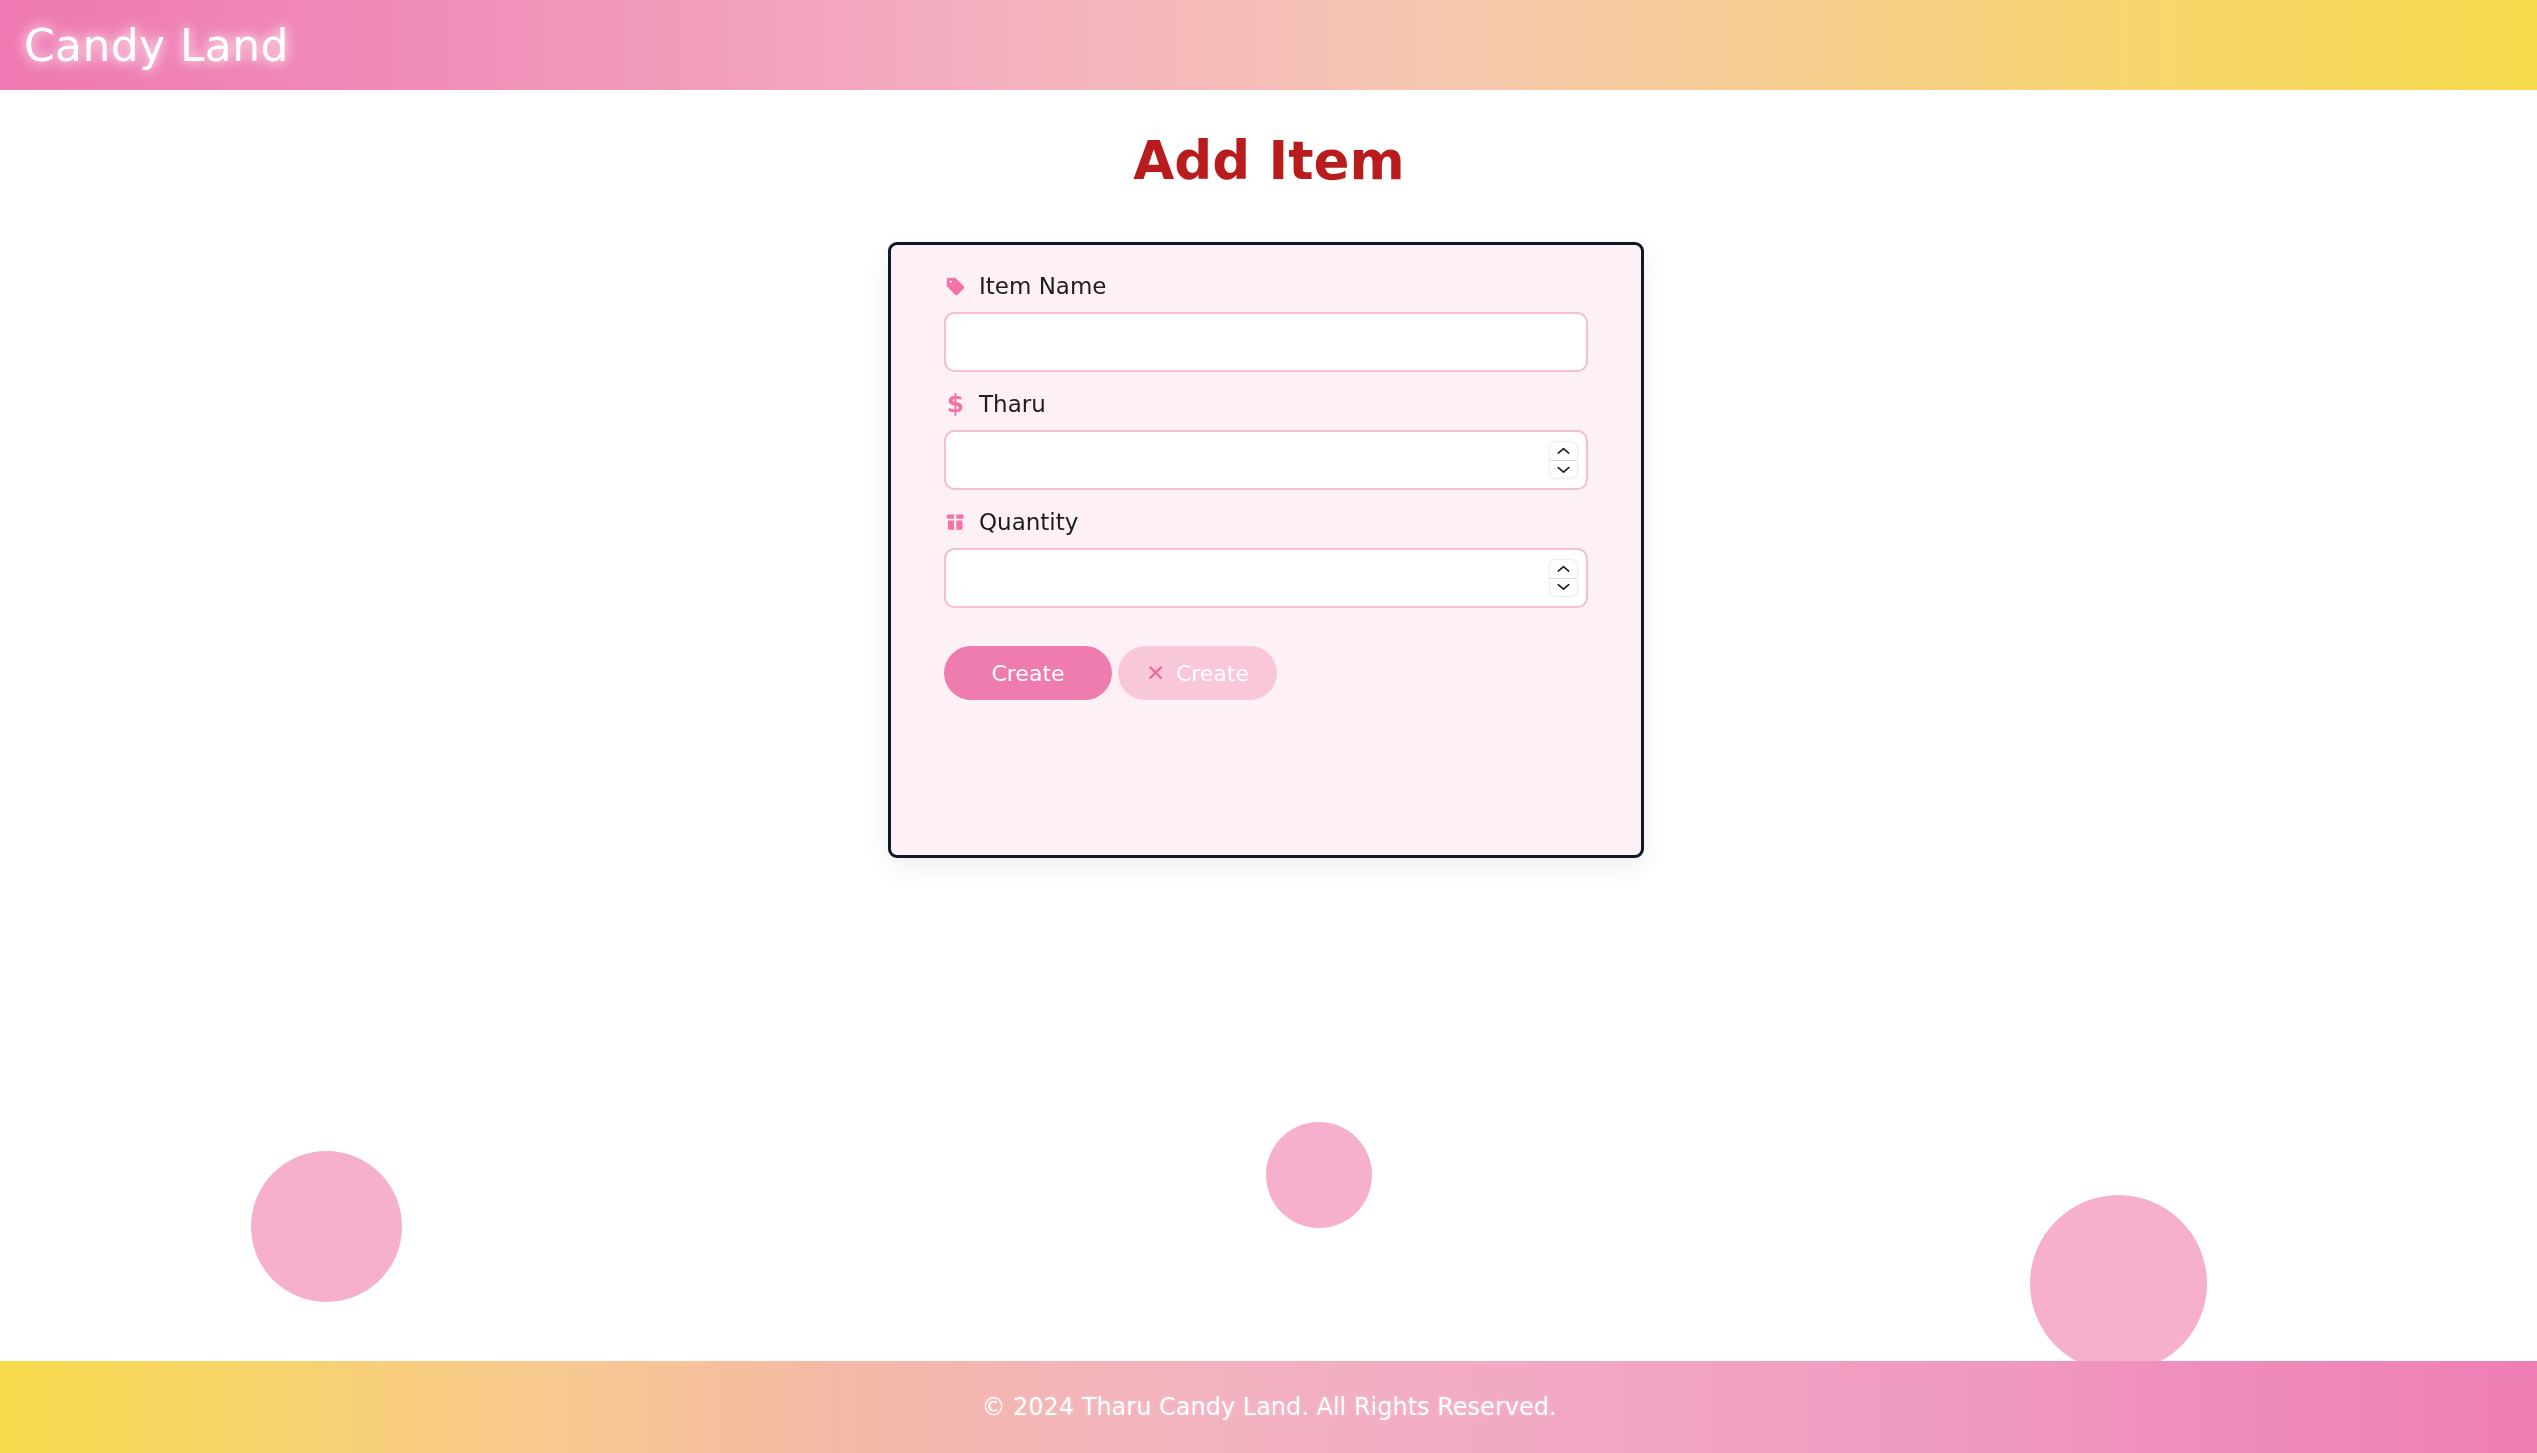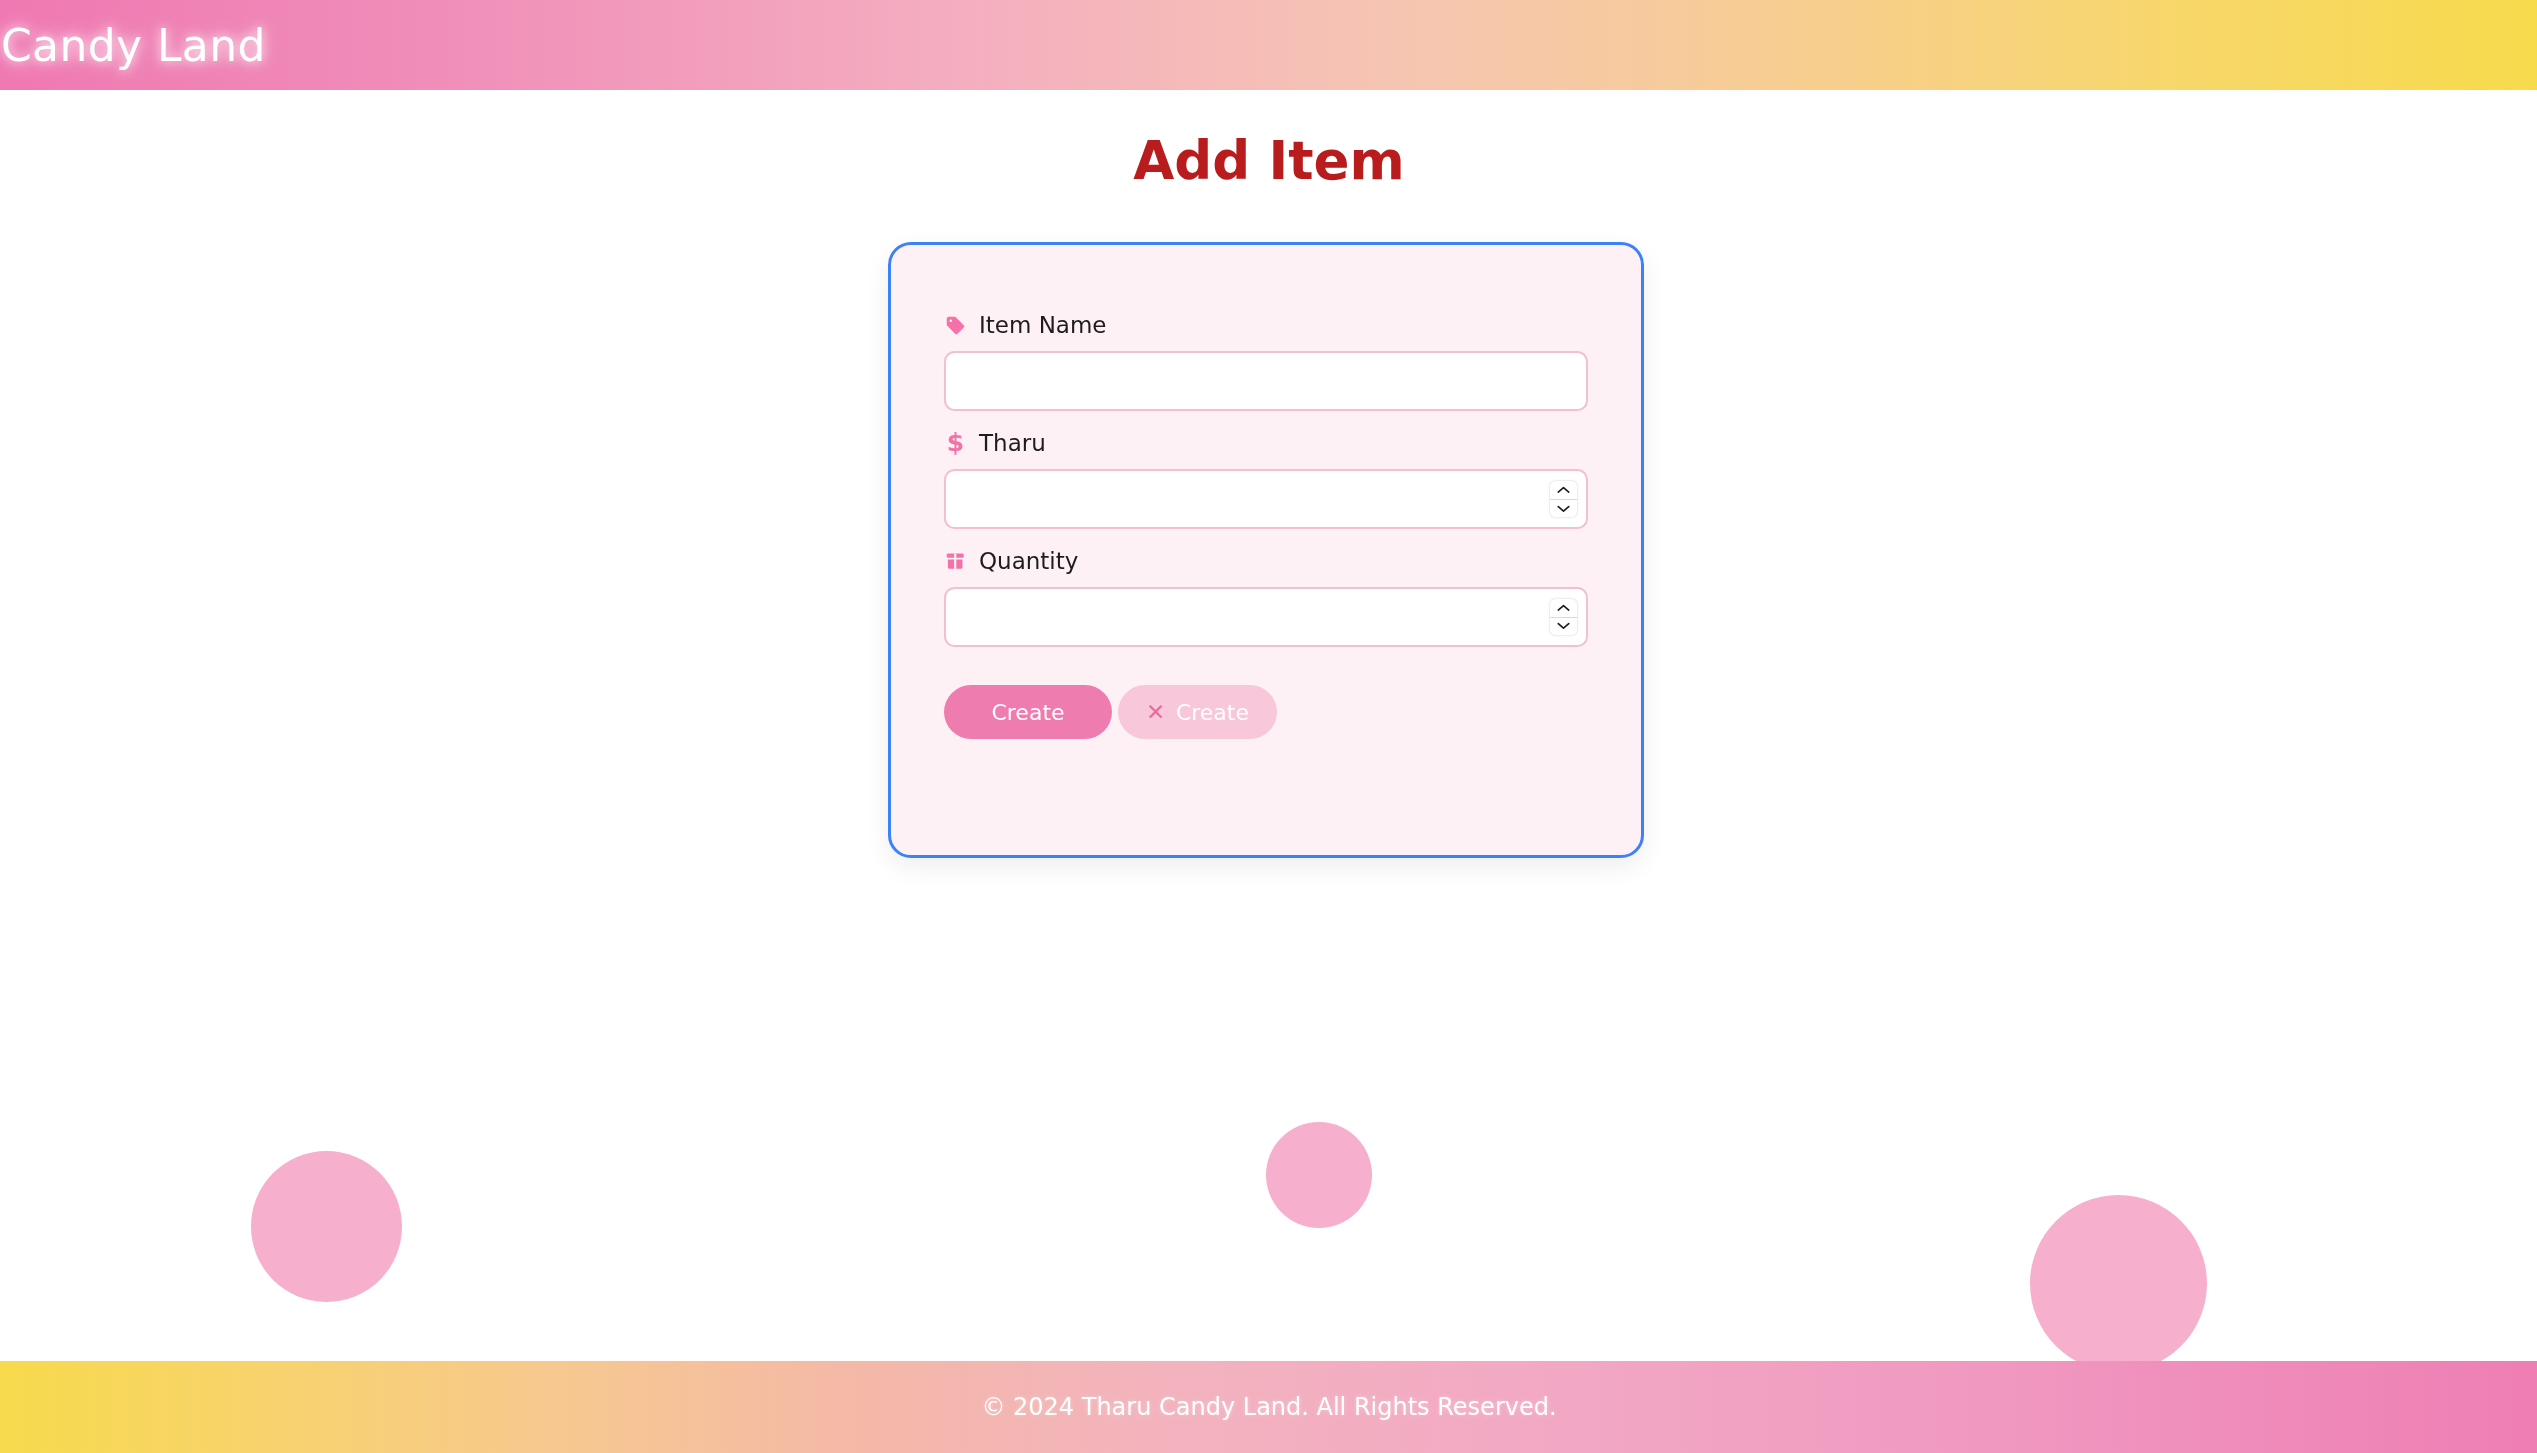--- a/index.html
+++ b/index.html
@@ -26,21 +26,21 @@
         #ef79b2 0%,
         #f08cb8 16%,
         #f4aec0 38%,
         #f6c5b2 55%,
         #f7cd92 70%,
         #f8d76a 86%,
         #f7da4c 100%);
     display: flex;
     align-items: center;
     justify-content: space-between;
-    padding: 0 30px 0 1px;
+    padding: 0 30px 0 24px;
     z-index: 20;
   }
 
   .brand {
     font-family: "DejaVu Sans", sans-serif;
     font-size: 44px;
     font-weight: 400;
     color: #ffffff;
     letter-spacing: 0.4px;
     text-shadow: 0 0 10.6px rgba(255,255,255,0.85),
@@ -86,24 +86,24 @@
   }
 
   
   .form-card {
     position: absolute;
     left: 888px;
     top: 242px;
     width: 756px;
     height: 616px;
     background: #fdf1f6;
-    border: 3px solid #3b82f6;
-    border-radius: 23px;
+    border: 3px solid #0f172a;
+    border-radius: 9px;
     box-shadow: 0 9px 26px rgba(0,0,0,0.07);
-    padding: 65px 53px 0 53px;
+    padding: 26px 53px 0 53px;
     z-index: 10;
   }
 
   .field-group { margin-bottom: 16.6px; }
 
   .field-label {
     display: flex;
     align-items: center;
     gap: 12px;
     margin-bottom: 11.3px;

